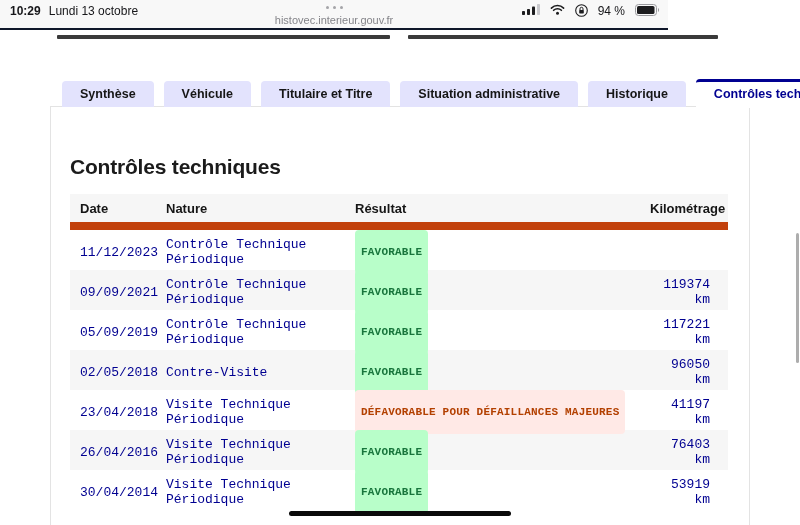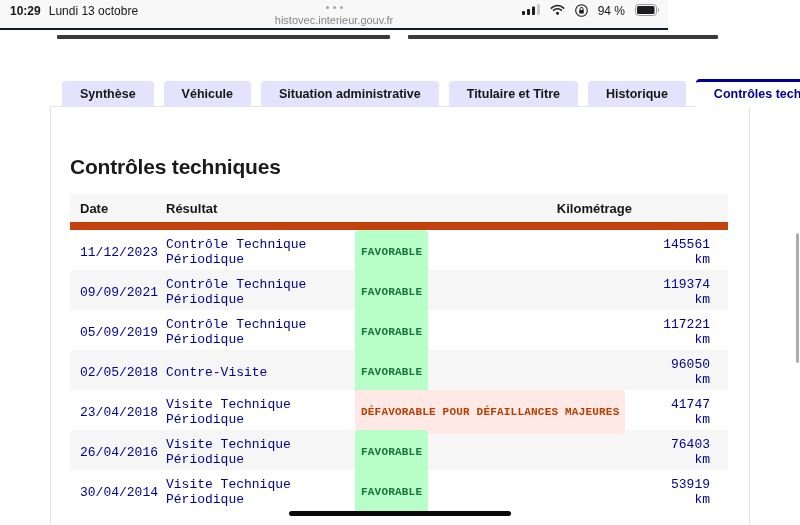--- a/index.html
+++ b/index.html
@@ -127,44 +127,44 @@
       </svg>
     </div>
   </div>
 
   <div class="content-edge b1"></div>
   <div class="content-edge b2"></div>
 
   <div class="tabs-row">
       <div class="tab">Synthèse</div>
       <div class="tab">Véhicule</div>
+      <div class="tab">Titulaire et Titre</div>
       <div class="tab">Situation administrative</div>
-      <div class="tab">Titulaire et Titre</div>
       <div class="tab">Historique</div>
       <div class="tab active">Contrôles techniques</div>
       <div class="tab">Kilométrage</div>
     </div>
 
   <div class="panel"></div>
   <h1 class="page-title">Contrôles techniques</h1>
 
   <div class="ct-table">
     <div class="tgrid thead">
         <div class="th-cell">Date</div>
+        <div class="th-cell">Nature</div>
         <div class="th-cell">Résultat</div>
         <div class="th-cell cell-km">Kilométrage</div>
       </div>
     <div class="tbody">
         <div class="tgrid trow">
       <div class="cell-date">11/12/2023</div>
       <div class="cell-nature">Contrôle Technique Périodique</div>
       <div class="cell-result">
         <span class="badge success">FAVORABLE</span>
       </div>
-      <div class="cell-km">145561 km</div>
     </div>
         <div class="tgrid trow">
       <div class="cell-date">09/09/2021</div>
       <div class="cell-nature">Contrôle Technique Périodique</div>
       <div class="cell-result">
         <span class="badge success">FAVORABLE</span>
       </div>
       <div class="cell-km">119374 km</div>
     </div>
         <div class="tgrid trow">
@@ -182,21 +182,21 @@
         <span class="badge success">FAVORABLE</span>
       </div>
       <div class="cell-km">96050 km</div>
     </div>
         <div class="tgrid trow">
       <div class="cell-date">23/04/2018</div>
       <div class="cell-nature">Visite Technique Périodique</div>
       <div class="cell-result">
         <span class="badge error">DÉFAVORABLE POUR DÉFAILLANCES MAJEURES</span>
       </div>
-      <div class="cell-km">41747 km</div>
+      <div class="cell-km">41197 km</div>
     </div>
         <div class="tgrid trow">
       <div class="cell-date">26/04/2016</div>
       <div class="cell-nature">Visite Technique Périodique</div>
       <div class="cell-result">
         <span class="badge success">FAVORABLE</span>
       </div>
       <div class="cell-km">76403 km</div>
     </div>
         <div class="tgrid trow">

